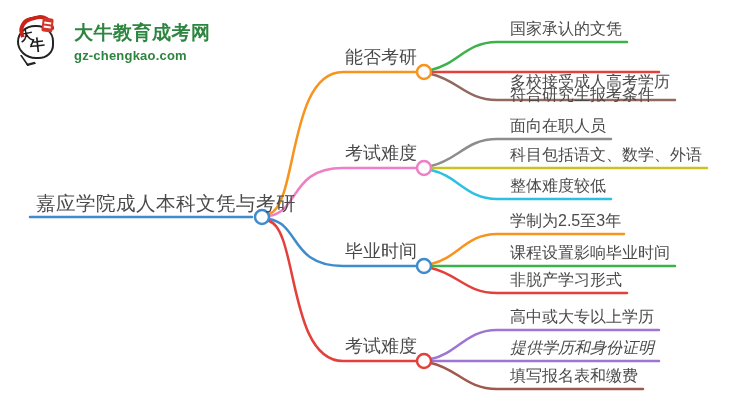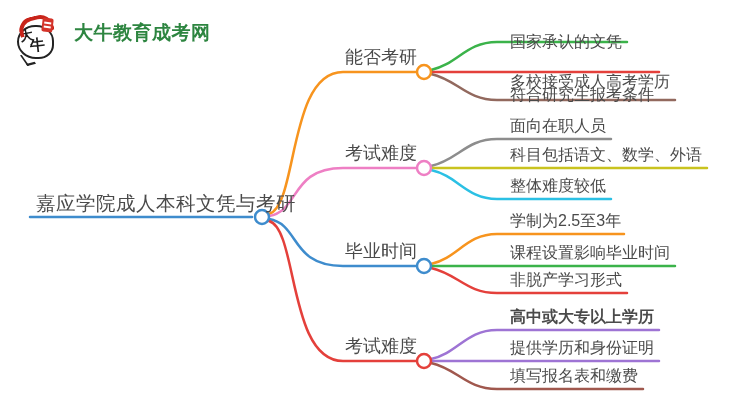--- a/index.html
+++ b/index.html
@@ -47,20 +47,21 @@
           <i></i>
         </div>
       <div class="bubble">
         <span class="ch1">大</span>
         <span class="ch2">牛</span>
       </div>
       <div class="tail"></div>
     </div>
     <div class="logo-text">
       <div class="site-name">大牛教育成考网</div>
+      <div class="site-domain">gz-chengkao.com</div>
     </div>
   </div>
 
   <svg class="links" width="750" height="410" viewBox="0 0 750 410" fill="none" stroke-width="2.5" stroke-linecap="round">
 
     <path d="M 30 217 L 252 217" stroke="#3e8ccd"></path>
 
     <path d="M 269 214 C 298 206 288 72 343 72 L 417 72" stroke="#f7941e"></path>
     <path d="M 431 70 C 458 64 466 42 497 42 L 627 42" stroke="#3bb34a"></path>
     <path d="M 431 72 L 659 72" stroke="#e4403b"></path>
@@ -88,29 +89,29 @@
     <circle cx="262" cy="217" r="7" fill="#fff" stroke="#3e8ccd"></circle>
   </svg>
 
   <div class="node central-label">嘉应学院成人本科文凭与考研</div>
 
   <div class="node branch-label" style="top:46px;font-family:Liberation Serif, serif;">能否考研</div>
   <div class="node branch-label" style="top:142px;">考试难度</div>
   <div class="node branch-label" style="top:240px;">毕业时间</div>
   <div class="node branch-label" style="top:335px;">考试难度</div>
 
-  <div class="node leaf-label" style="top:32px;">国家承认的文凭</div>
+  <div class="node leaf-label" style="top:19px;">国家承认的文凭</div>
   <div class="node leaf-label" style="top:49px;margin-top:36px;">符合研究生报考条件</div>
   <div class="node leaf-label" style="top:72px;text-align:right;">多校接受成人高考学历</div>
 
   <div class="node leaf-label" style="top:116px;text-align:right;">面向在职人员</div>
   <div class="node leaf-label" style="top:145px;">科目包括语文、数学、外语</div>
   <div class="node leaf-label" style="top:176px;">整体难度较低</div>
 
   <div class="node leaf-label" style="top:211px;">学制为2.5至3年</div>
   <div class="node leaf-label" style="top:243px;">课程设置影响毕业时间</div>
   <div class="node leaf-label" style="top:270px;">非脱产学习形式</div>
 
-  <div class="node leaf-label" style="top:307px;font-weight:bold;">高中或大专以上学历</div>
-  <div class="node leaf-label" style="top:338px;">提供学历和身份证明</div>
+  <div class="node leaf-label" style="top:307px;">高中或大专以上学历</div>
+  <div class="node leaf-label" style="top:338px;font-style:italic;">提供学历和身份证明</div>
   <div class="node leaf-label" style="top:366px;font-family:Liberation Serif, serif;">填写报名表和缴费</div>
 
 </div>
 
 </body></html>

